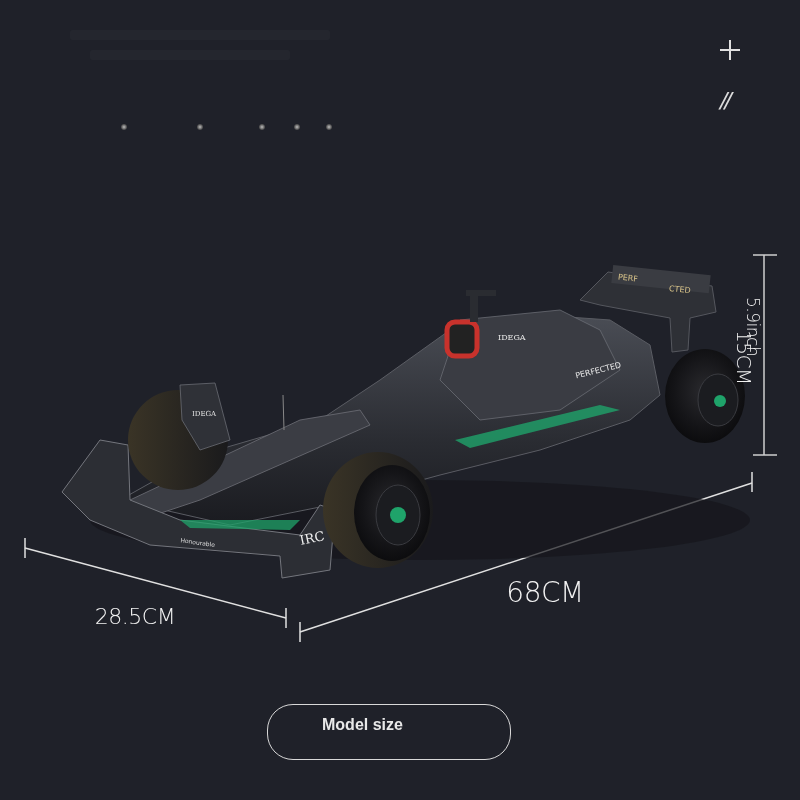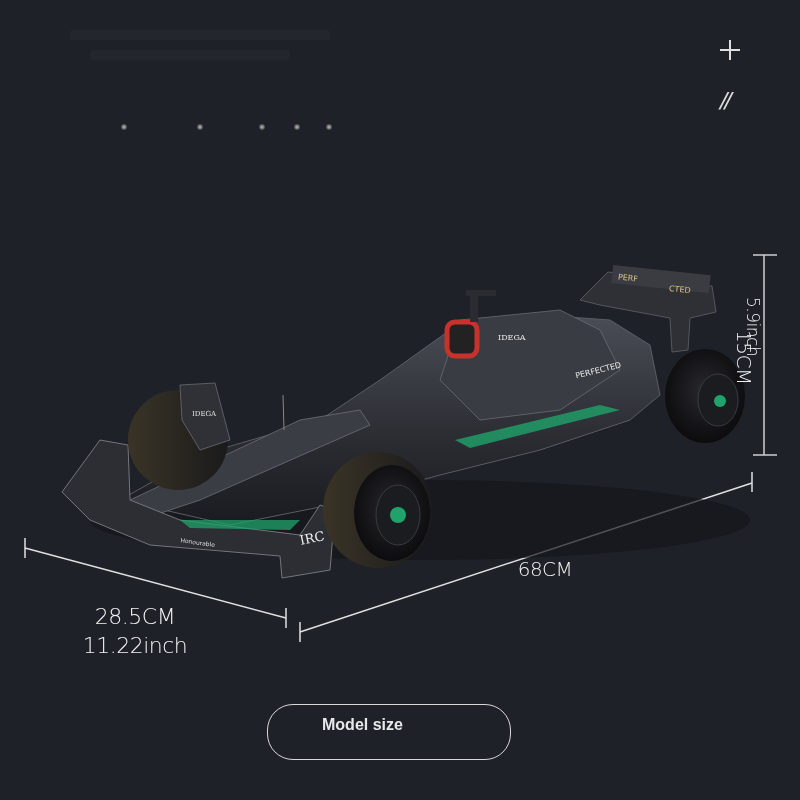--- a/index.html
+++ b/index.html
@@ -127,22 +127,21 @@
     <ellipse cx="378" cy="510" rx="55" ry="58" fill="url(#tireside)"></ellipse>
     <ellipse cx="392" cy="513" rx="38" ry="48" fill="url(#tire)"></ellipse>
     <ellipse cx="398" cy="515" rx="22" ry="30" fill="#1b1c20" stroke="#3a3b40"></ellipse>
     <circle cx="398" cy="515" r="8" fill="#1fa36a"></circle>
   </svg>
 
   <div class="abs dim-text" style="left:756px;top:330px;transform:rotate(90deg);transform-origin:left top;font-size:20px;white-space:nowrap">15CM</div>
   <div class="abs dim-text" style="left:763px;top:297px;transform:rotate(90deg);transform-origin:left top;font-size:17px;white-space:nowrap">5.9inch</div>
 
   <div class="abs dim-text" style="left:60px;top:604px;width:150px;font-size:22px">28.5CM</div>
-  <div class="abs dim-text" style="left:60px;top:633px;width:150px;font-size:22px">11.22inch</div>
 
-  <div class="abs dim-text" style="left:470px;top:557px;width:150px;font-size:20px">68CM</div>
+  <div class="abs dim-text" style="left:470px;top:576px;width:150px;font-size:28px">68CM</div>
 
   <div class="btn-outline">
     <div class="btn-label">
       <div>Model size</div>
     </div>
   </div>
 </div>
 
 </body></html>

